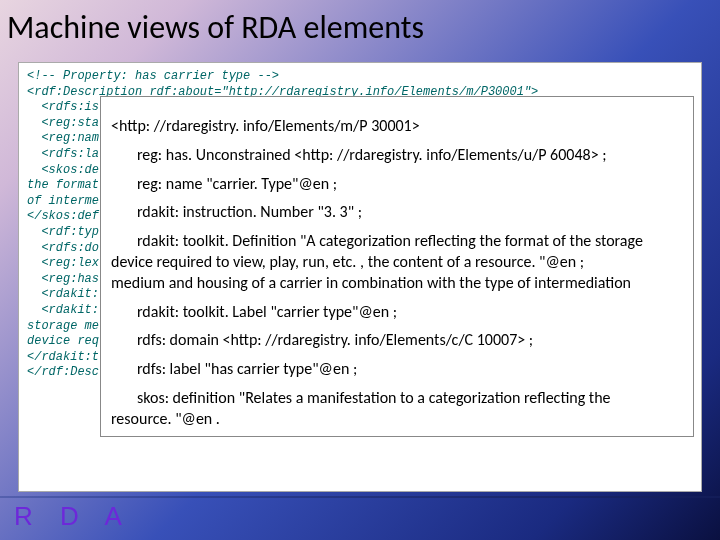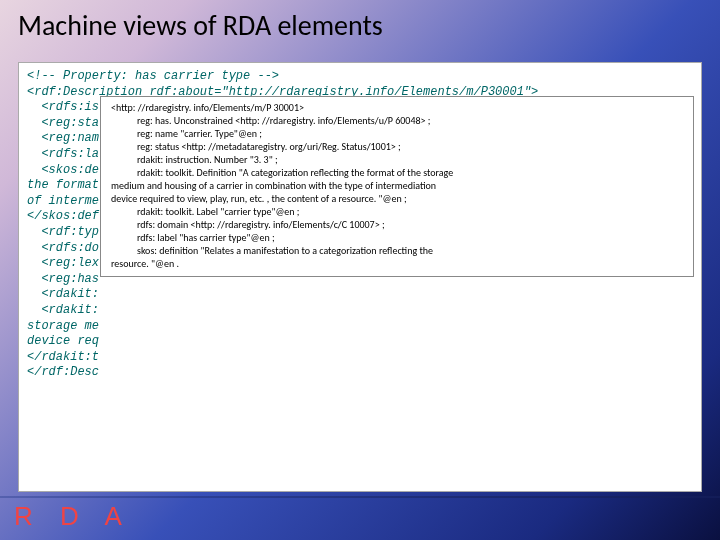--- a/index.html
+++ b/index.html
@@ -7,22 +7,22 @@
     width: 720px;
     height: 540px;
     background: linear-gradient(135deg, #e8d5e0 0%, #d0b8d8 15%, #3850b8 55%, #1a2a80 85%, #0a1040 100%);
     font-family: Calibri, Arial, sans-serif;
     overflow: hidden;
     position: relative;
   }
   .title {
     position: absolute;
     top: 8px;
-    left: 18px;
-    font-size: 28px;
+    left: 7px;
+    font-size: 32px;
     color: #000;
     font-weight: 400;
   }
   .code-bg {
     position: absolute;
     top: 62px;
     left: 18px;
     right: 18px;
     height: 430px;
     background: #fff;
@@ -38,36 +38,36 @@
     overflow: hidden;
   }
   .overlay {
     position: absolute;
     top: 96px;
     left: 100px;
     right: 26px;
     background: #fff;
     border: 1px solid #888;
     font-family: Calibri, Arial, sans-serif;
-    font-size: 10px;
+    font-size: 16px;
     color: #000;
     line-height: 1.3;
-    padding: 4px 10px 6px 10px;
+    padding: 19px 10px 6px 10px;
     box-sizing: border-box;
   }
-  .overlay .ind1 { padding-left: 26px; display:block; }
+  .overlay .ind1 { padding-left: 26px; display:block;margin-top:8px; }
   .overlay .norm { display:block; }
   .logo {
     position: absolute;
     bottom: 8px;
     left: 14px;
     font-family: Arial, sans-serif;
     font-size: 26px;
     letter-spacing: 10px;
-    color: #ef4444;
+    color: #6d28d9;
     font-weight: 300;
   }
   .footer-line {
     position:absolute;
     bottom:42px; left:0; right:0;
     height:2px;
     background: linear-gradient(90deg, rgba(40,60,140,0.4), rgba(20,30,90,0.8));
   }
 </style>
 </head>
@@ -93,25 +93,24 @@
   &lt;rdakit:
 storage me
 device req
 &lt;/rdakit:t
 &lt;/rdf:Desc</div>
 
 <div class="overlay">
   <span class="norm">&lt;http: //rdaregistry. info/Elements/m/P 30001&gt;</span>
   <span class="ind1">reg: has. Unconstrained &lt;http: //rdaregistry. info/Elements/u/P 60048&gt; ;</span>
   <span class="ind1">reg: name "carrier. Type"@en ;</span>
-  <span class="ind1">reg: status &lt;http: //metadataregistry. org/uri/Reg. Status/1001&gt; ;</span>
   <span class="ind1">rdakit: instruction. Number "3. 3" ;</span>
   <span class="ind1">rdakit: toolkit. Definition "A categorization reflecting the format of the storage</span>
+  <span class="norm">device required to view, play, run, etc. , the content of a resource. "@en ;</span>
   <span class="norm">medium and housing of a carrier in combination with the type of intermediation</span>
-  <span class="norm">device required to view, play, run, etc. , the content of a resource. "@en ;</span>
   <span class="ind1">rdakit: toolkit. Label "carrier type"@en ;</span>
   <span class="ind1">rdfs: domain &lt;http: //rdaregistry. info/Elements/c/C 10007&gt; ;</span>
   <span class="ind1">rdfs: label "has carrier type"@en ;</span>
   <span class="ind1">skos: definition "Relates a manifestation to a categorization reflecting the</span>
   <span class="norm">resource. "@en .</span>
 </div>
 
 <div class="footer-line"></div>
 <div class="logo">R D A</div>
 

